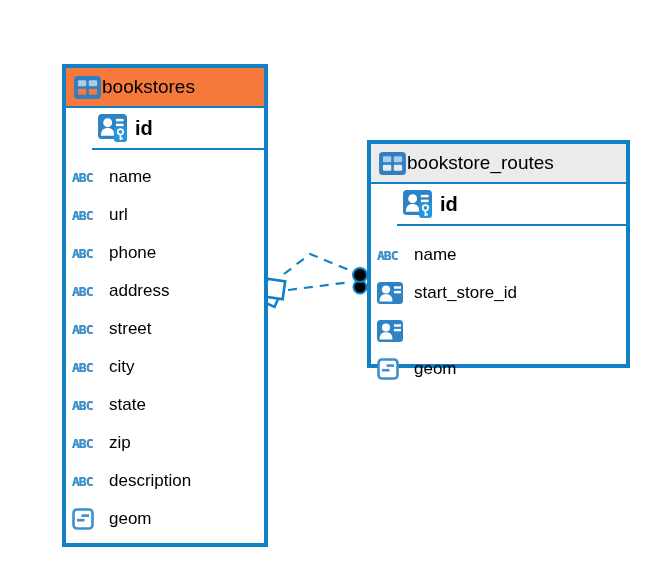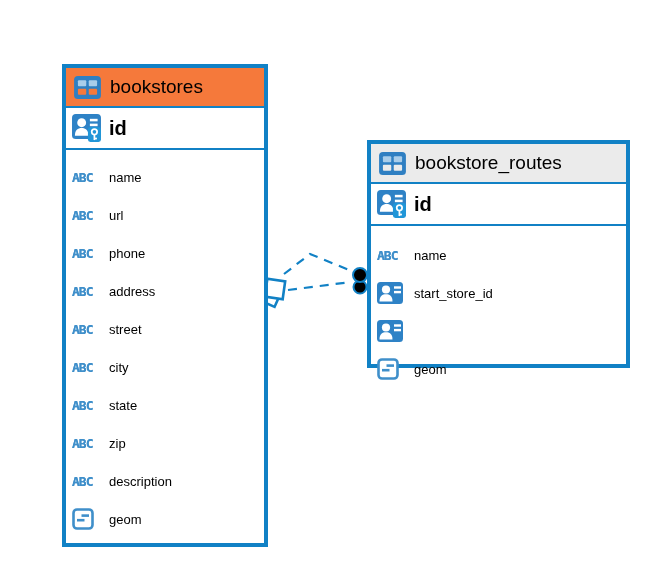--- a/index.html
+++ b/index.html
@@ -7,34 +7,34 @@
     position:relative;width:654px;height:570px;background:#ffffff;overflow:hidden;
     font-family:"Liberation Sans", sans-serif;color:#000;
   }
   .connector-layer{position:absolute;left:0;top:0;width:654px;height:570px;}
   .erd-table{
     position:absolute;box-sizing:border-box;background:#fff;
     border:4px solid #1181c5;
   }
   .erd-header{
     box-sizing:border-box;height:40px;display:flex;align-items:center;
-    gap:9px;padding:0 8px 0 8px;border-bottom:2px solid #1181c5;
+    gap:1px;padding:0 8px 0 8px;border-bottom:2px solid #1181c5;
   }
   .erd-header.orange{--hdr:#f5793b;background:#f5793b;}
   .erd-header.gray{--hdr:#ebebeb;background:#ebebeb;}
   .erd-title{font-size:19px;font-weight:400;white-space:nowrap;letter-spacing:0;}
   .pk-row{
     box-sizing:border-box;height:42px;display:flex;align-items:center;
-    gap:8px;padding:0 6px;border-bottom:2px solid #1181c5;background:#fff;
+    gap:8px;padding:0 6px;border-bottom:2px solid #1181c5;background:#fff;margin-left:26px;
   }
   .pk-label{font-size:20px;font-weight:700;}
   .cols{box-sizing:border-box;padding:8px 4px 0 6px;}
   .cols-tight{padding-top:10px;}
   .row{height:38px;display:flex;align-items:center;gap:9px;}
-  .col-label{font-size:13px;white-space:nowrap;}
+  .col-label{font-size:17px;white-space:nowrap;}
   .icon{flex:0 0 auto;display:inline-flex;align-items:center;justify-content:center;}
   .abc{
     width:28px;font-family:"DejaVu Sans Mono",monospace;font-weight:700;
     font-size:13px;letter-spacing:-1px;color:#3f8fca;justify-content:flex-start;
     text-shadow:0 0 0.6px #3f8fca;
   }
 </style>
 </head>
 <body>
 

